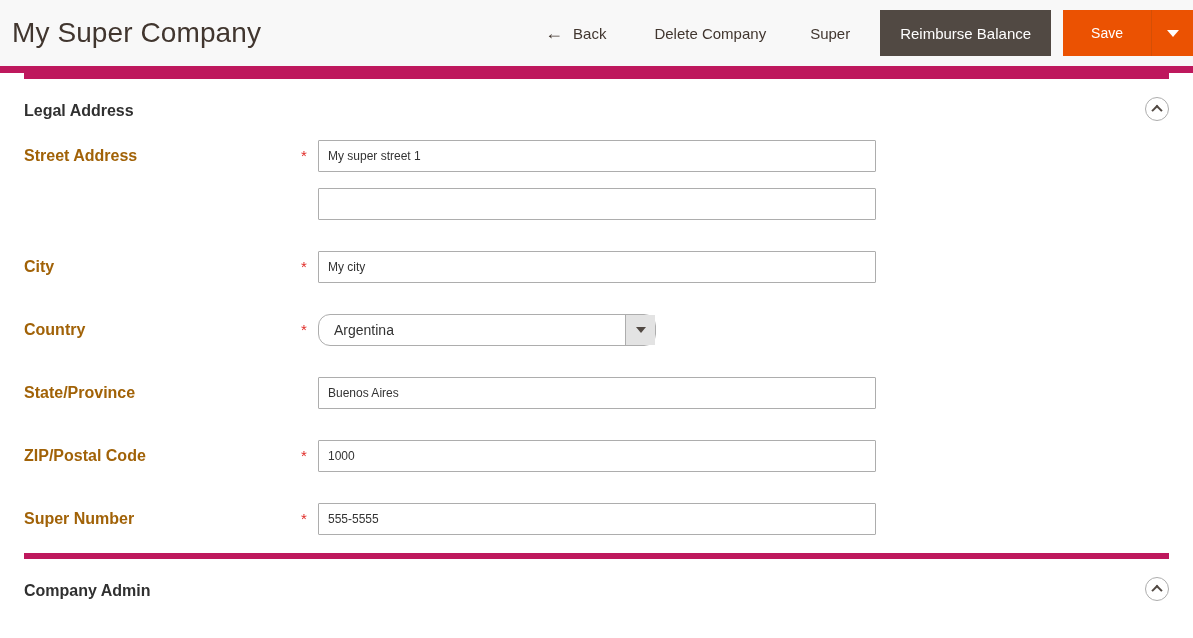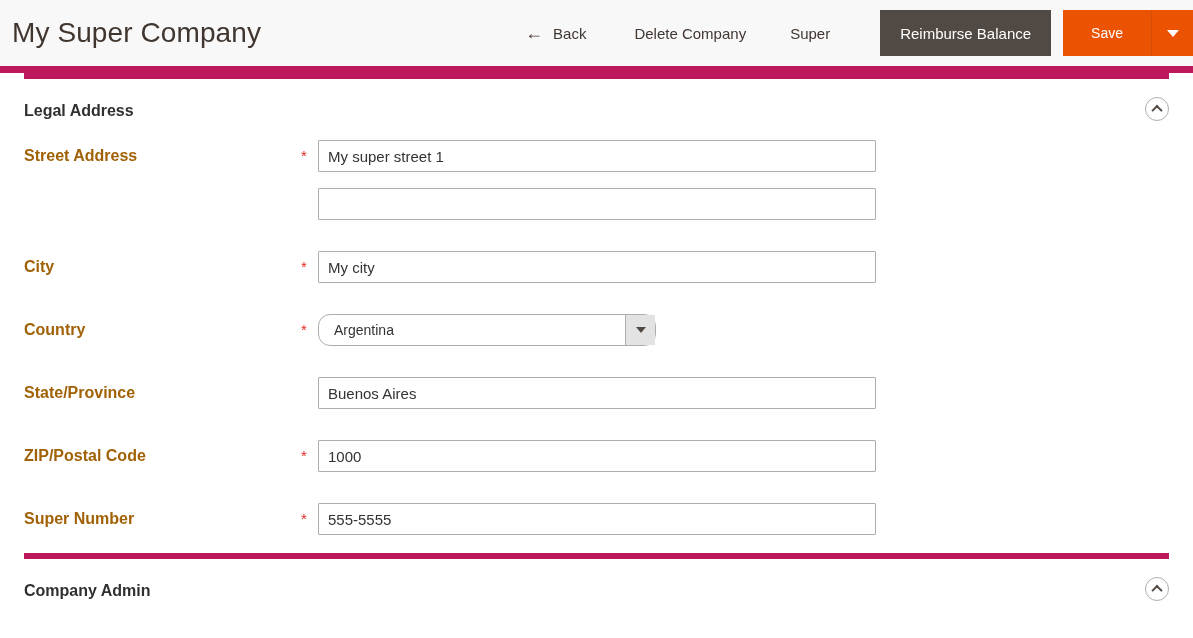--- a/index.html
+++ b/index.html
@@ -57,21 +57,21 @@
     display: inline-block;
   }
   .btn-secondary {
     background: #514943;
     border: 0;
     color: #ffffff;
     font-family: inherit;
     font-size: 15px;
     height: 46px;
     padding: 9px 20px;
-    margin-left: 28px;
+    margin-left: 8px;
     cursor: pointer;
     white-space: nowrap;
   }
   .split-btn {
     display: flex;
     align-items: stretch;
     margin-left: 12px;
     height: 46px;
   }
   .btn-primary {
@@ -165,21 +165,21 @@
     font-size: 15px;
     line-height: 32px;
   }
   .field-control { flex: 1; }
   .text-input {
     width: 558px;
     height: 32px;
     border: 1px solid #adadad;
     background: #ffffff;
     font-family: inherit;
-    font-size: 15px;
+    font-size: 12px;
     color: #333333;
     padding: 0 9px;
     border-radius: 1px;
     outline: none;
   }
   .select-wrap {
     display: flex;
     width: 338px;
     height: 32px;
     border: 1px solid #adadad;

